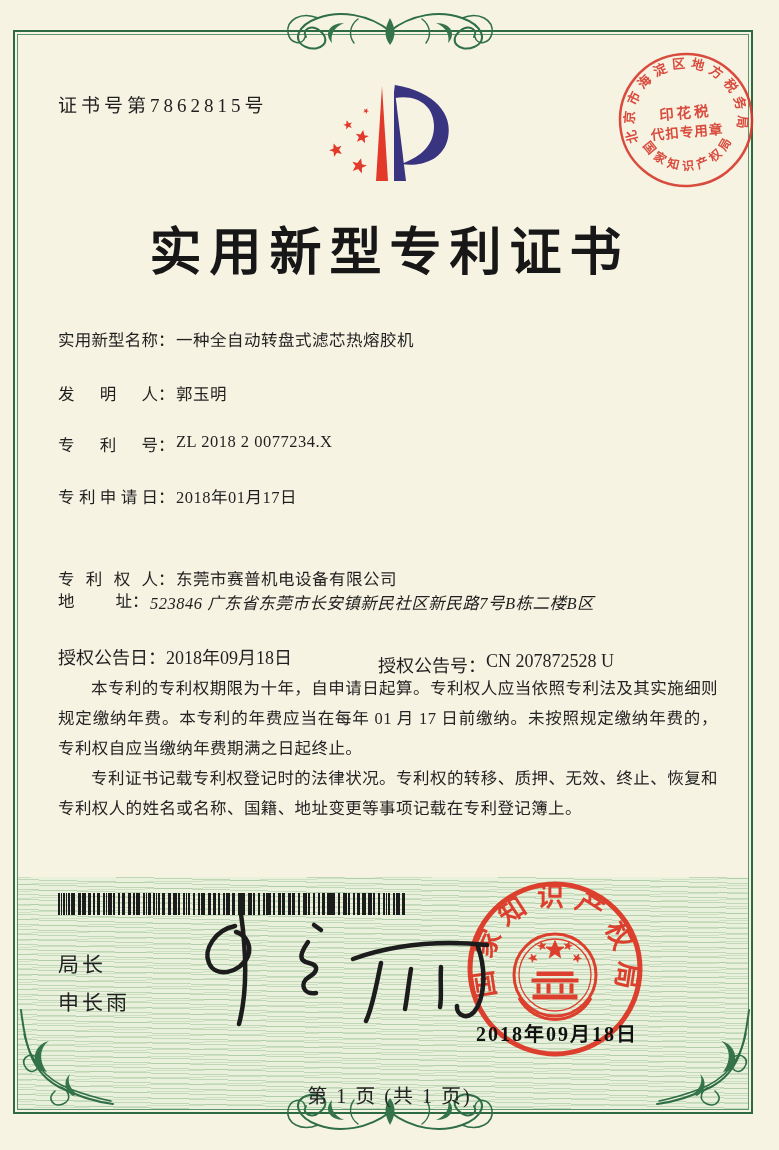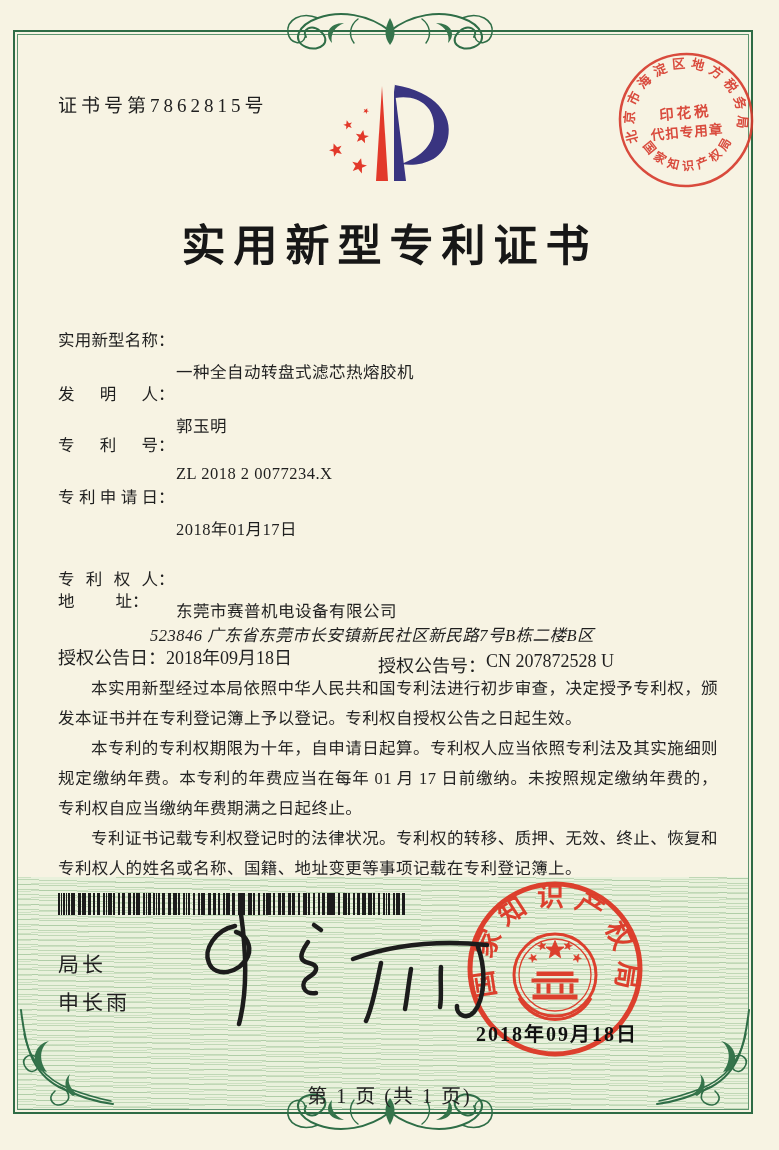--- a/index.html
+++ b/index.html
@@ -29,30 +29,30 @@
   .ornament{z-index:7;pointer-events:none;}
   .orn-stroke{fill:none;stroke:#2f6e47;stroke-linecap:round;}
   .orn-fill{fill:#35744b;stroke:none;}
 
   
   .cert-no{left:58px;top:90px;font-size:19px;letter-spacing:4px;z-index:10;}
   .logo{left:298px;top:70px;z-index:10;}
   .tax-stamp{left:612px;top:46px;z-index:10;transform:rotate(-5deg);opacity:.9;}
   .title{
     left:0;right:0;top:210px;text-align:center;z-index:10;
-    font-size:44px;font-weight:bold;letter-spacing:8px;color:#171717;
+    font-size:52px;font-weight:bold;letter-spacing:8px;color:#171717;
   }
 
   
   .row{left:58px;width:660px;font-size:16.5px;z-index:10;display:flex;align-items:flex-start;}
   .lbl{display:inline-block;text-align:justify;text-align-last:justify;white-space:nowrap;}
   .lbl-std{width:100px;}
   .lbl-addr{width:74px;}
   .colon{display:inline-block;width:18px;}
-  .val{flex:1;letter-spacing:.5px;margin-top:32px;}
+  .val{flex:1;letter-spacing:.5px;}
   .row-addr .val{max-width:548px;line-height:31px;font-style:italic;}
   .grant-group{display:flex;font-size:18px;}
   .grant-right{position:absolute;left:320px;top:8px;display:flex;}
 
   
   .body-text{left:58px;top:674px;width:660px;z-index:10;}
   .body-text p{
     margin:0;text-indent:2em;text-align:justify;
     font-size:16.5px;line-height:30px;letter-spacing:.4px;color:#242424;
   }
@@ -186,21 +186,20 @@
     <span>2018年09月18日</span>
   </span>
   <span class="grant-group grant-right">
     <span>授权公告号</span>
       <span class="colon">：</span>
     <span>CN 207872528 U</span>
   </span>
 </div>
 
 <div class="abs body-text">
-  <p>本实用新型经过本局依照中华人民共和国专利法进行初步审查，决定授予专利权，颁发本证书并在专利登记簿上予以登记。专利权自授权公告之日起生效。</p>
   <p>本专利的专利权期限为十年，自申请日起算。专利权人应当依照专利法及其实施细则规定缴纳年费。本专利的年费应当在每年 01 月 17 日前缴纳。未按照规定缴纳年费的，专利权自应当缴纳年费期满之日起终止。</p>
   <p>专利证书记载专利权登记时的法律状况。专利权的转移、质押、无效、终止、恢复和专利权人的姓名或名称、国籍、地址变更等事项记载在专利登记簿上。</p>
 </div>
 
 <div class="abs barcode"></div>
 
 <div class="abs signer-title">局长</div>
 <div class="abs signer-name">申长雨</div>
 
 <svg class="abs signature" width="305" height="125" viewBox="0 0 305 125">

